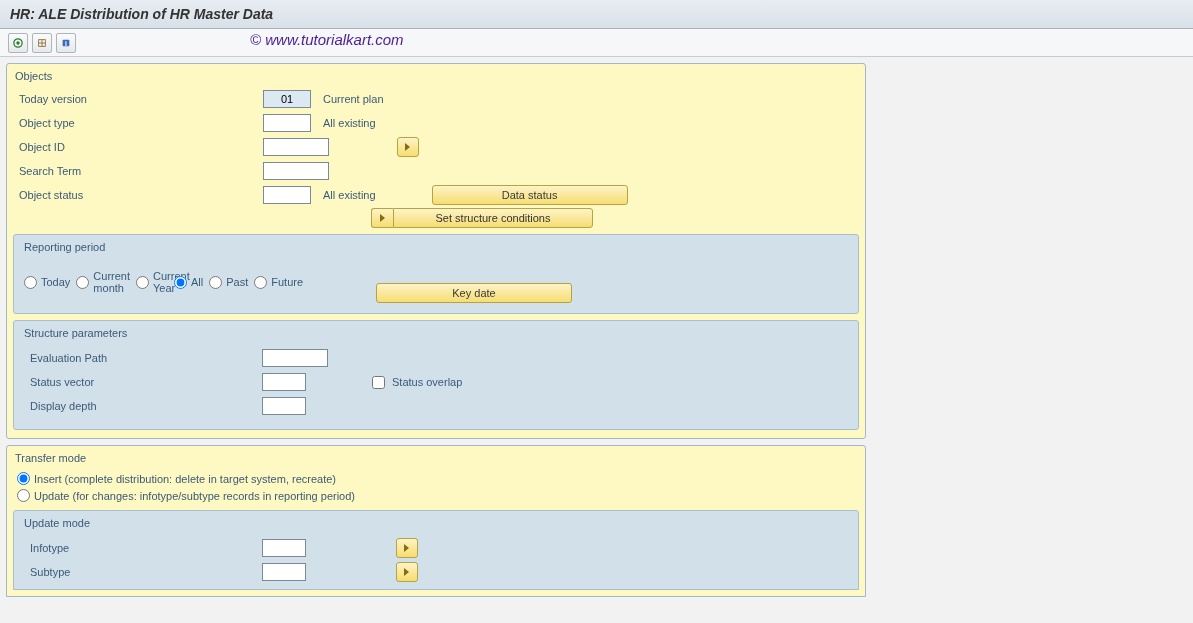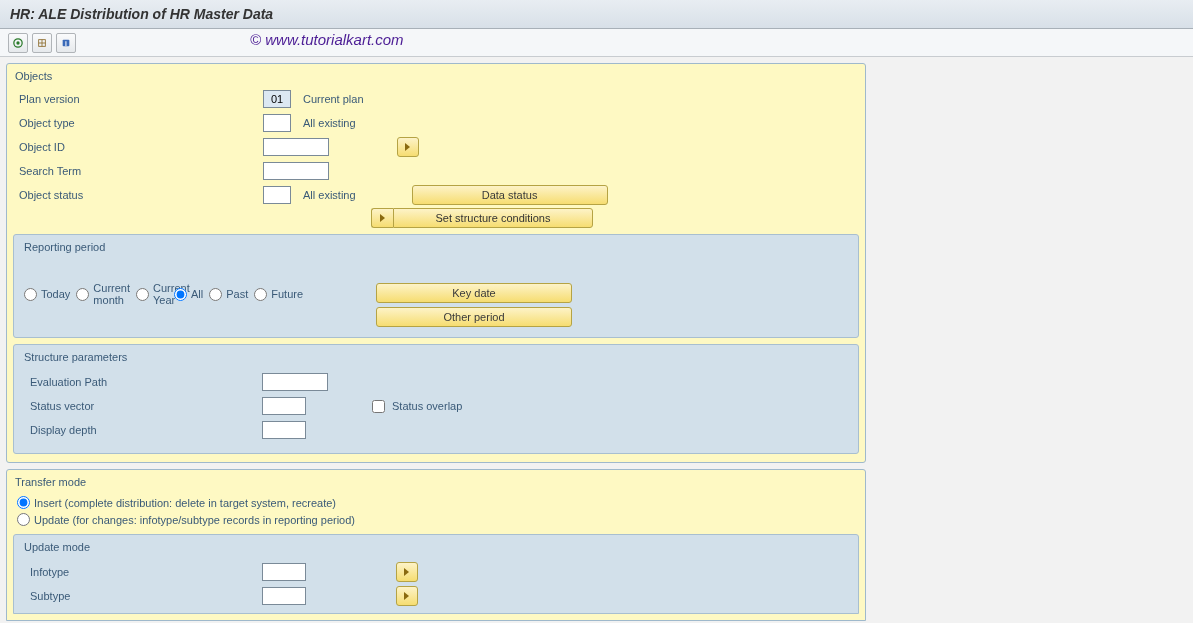--- a/index.html
+++ b/index.html
@@ -90,21 +90,21 @@
     color: #3a5a78;
     padding-left: 6px;
   }
   .val-input {
     height: 18px;
     border: 1px solid #7a8a98;
     background: #fff;
     padding: 0 2px;
     font-size: 11px;
   }
-  .val-input-sm { width: 28px; text-align:center; }
+  .val-input-sm { width: 48px; text-align:center; }
   .val-input-md { width: 66px; }
   .desc-text {
     margin-left: 12px;
     color: #3a5a78;
   }
   .yellow-btn {
     background: linear-gradient(#fdf3c7, #f6dd71);
     border: 1px solid #b5a344;
     border-radius: 3px;
     height: 20px;
@@ -185,21 +185,21 @@
   </div>
   <div class="watermark">© www.tutorialkart.com</div>
 </div>
 
 <div class="main">
 
   <div class="group">
     <div class="group-title">Objects</div>
 
     <div class="form-row">
-      <div class="lbl">Plan version</div>
+      <div class="lbl">Today version</div>
       <input class="val-input val-input-sm" style="background: rgb(220, 232, 242);" value="01">
       <div class="desc-text">Current plan</div>
     </div>
 
     <div class="form-row">
       <div class="lbl">Object type</div>
       <input class="val-input val-input-sm" value="" style="">
       <div class="desc-text">All existing</div>
     </div>
 
@@ -261,21 +261,20 @@
               <span>Past</span>
             </label>
           <label class="radio-item">
               <input type="radio" name="rp" style="">
               <span>Future</span>
             </label>
         </div>
         <div class="btn-col">
           <div style="height:18px"></div>
           <div class="yellow-btn yellow-btn-wide2">Key date</div>
-          <div class="yellow-btn yellow-btn-wide2">Other period</div>
         </div>
       </div>
     </div>
 
     <div class="sub-group">
       <div class="sub-group-title">Structure parameters</div>
 
       <div class="form-row">
         <div class="lbl" style="width:238px">Evaluation Path</div>
         <input class="val-input val-input-md" value="" style="">

